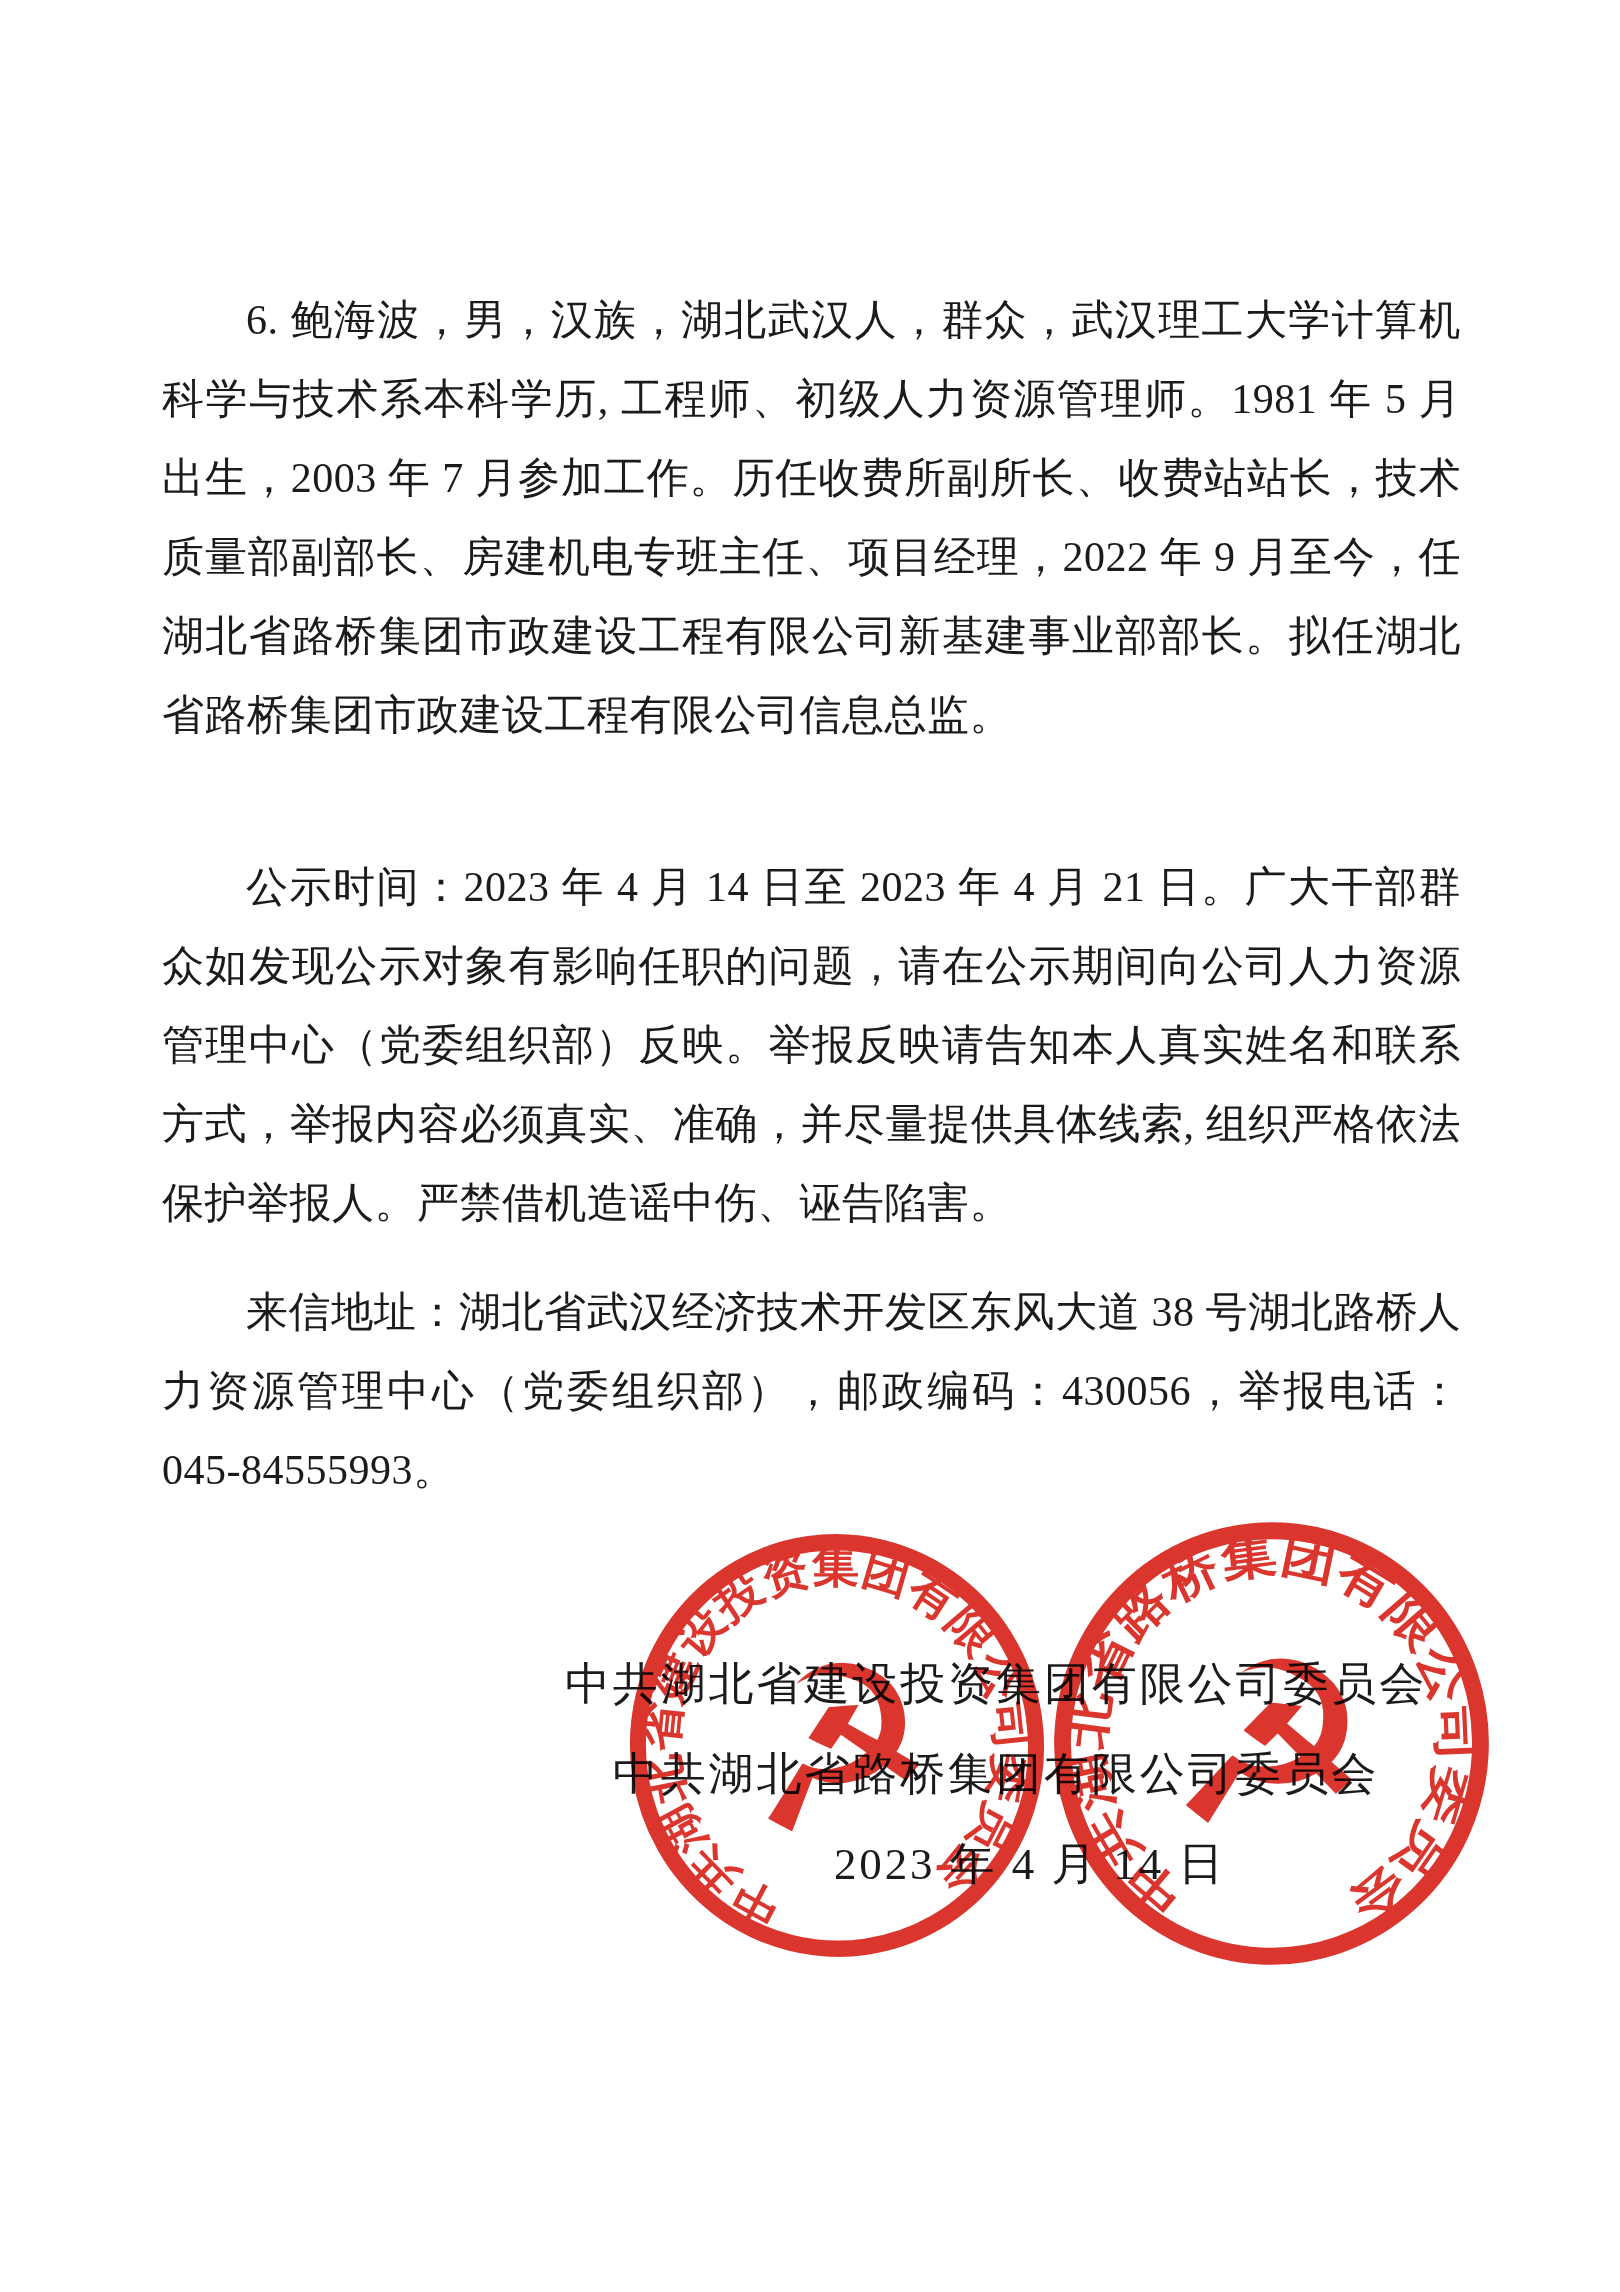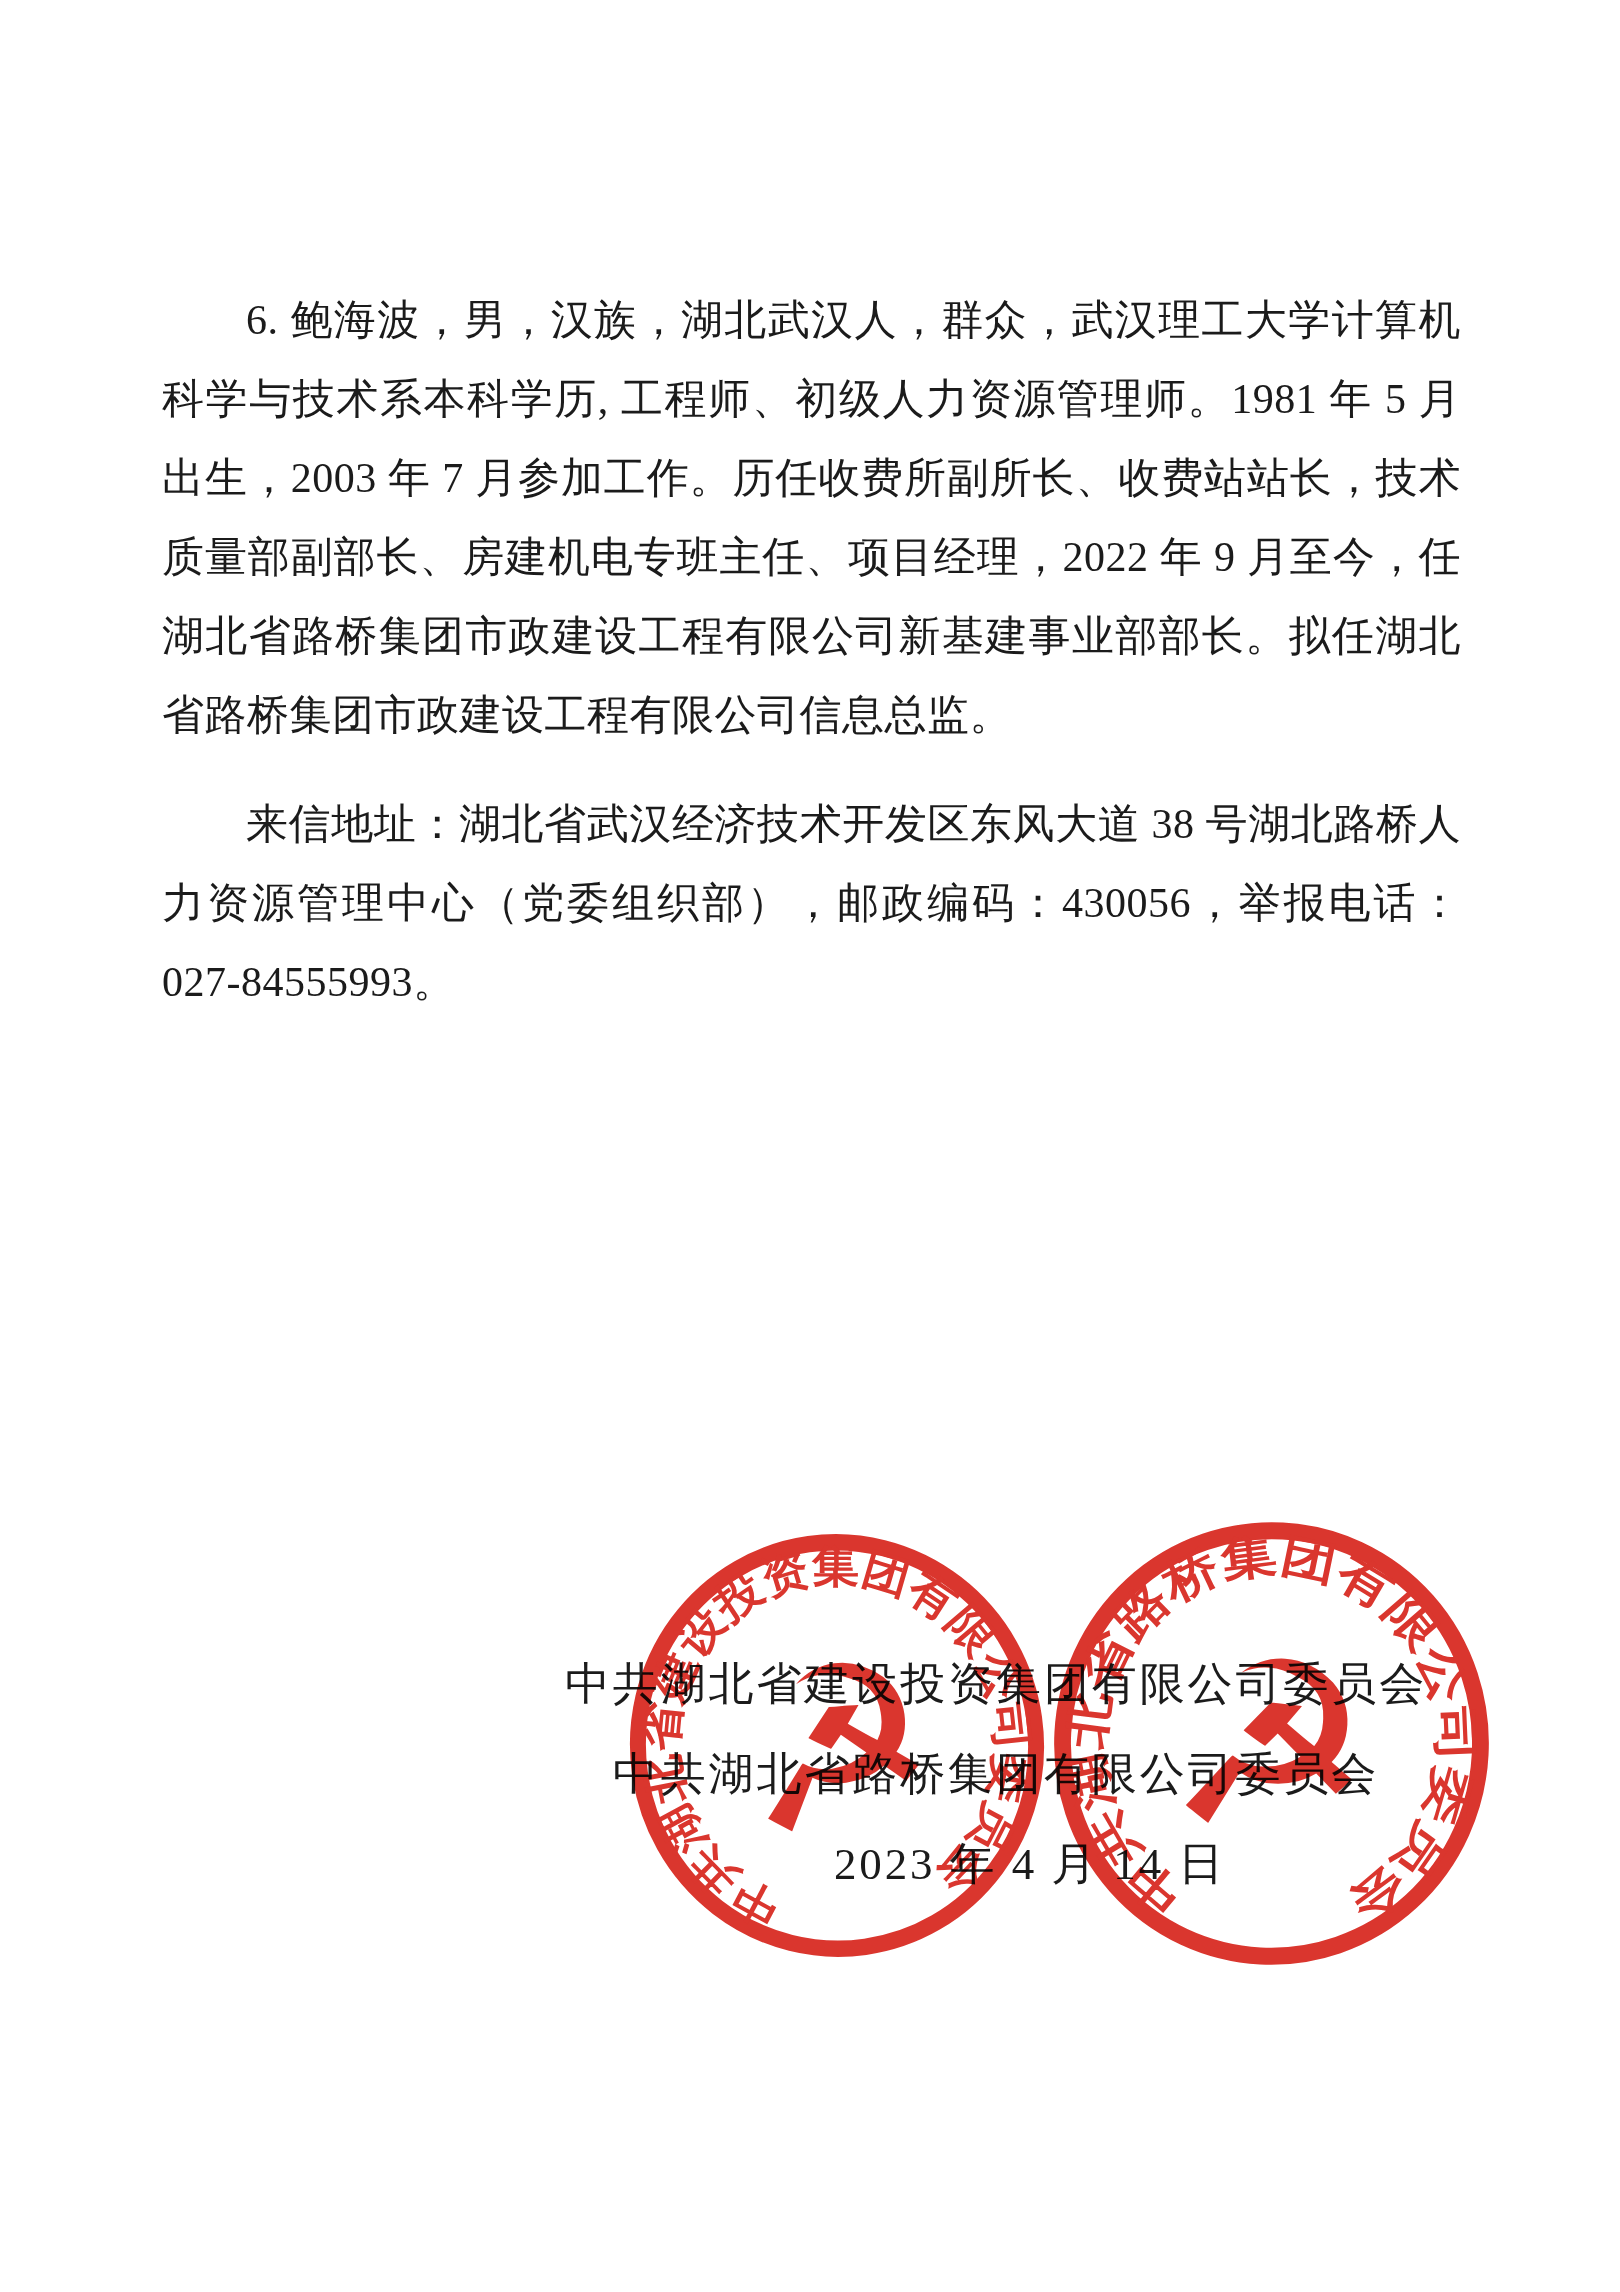--- a/index.html
+++ b/index.html
@@ -64,21 +64,22 @@
     font-size: 215px;
   }
 </style>
 </head>
 <body>
 
 <div class="page">
 
   <div class="body-text">
     <p>6. 鲍海波，男，汉族，湖北武汉人，群众，武汉理工大学计算机科学与技术系本科学历, 工程师、初级人力资源管理师。1981 年 5 月出生，2003 年 7 月参加工作。历任收费所副所长、收费站站长，技术质量部副部长、房建机电专班主任、项目经理，2022 年 9 月至今，任湖北省路桥集团市政建设工程有限公司新基建事业部部长。拟任湖北省路桥集团市政建设工程有限公司信息总监。</p>
-    <p class="para-address">来信地址：湖北省武汉经济技术开发区东风大道 38 号湖北路桥人力资源管理中心（党委组织部），邮政编码：430056，举报电话：027-84555993。</p>
+    <p class="para-notice">公示时间：2023 年 4 月 14 日至 2023 年 4 月 21 日。广大干部群众如发现公示对象有影响任职的问题，请在公示期间向公司人力资源管理中心（党委组织部）反映。举报反映请告知本人真实姓名和联系方式，举报内容必须真实、准确，并尽量提供具体线索, 组织严格依法保护举报人。严禁借机造谣中伤、诬告陷害。</p>
+    <p class="para-address">来信地址：湖北省武汉经济技术开发区东风大道 38 号湖北路桥人力资源管理中心（党委组织部），邮政编码：430056，举报电话：045-84555993。</p>
   </div>
 
   <div class="signature">
     <div class="sig-line">中共湖北省建设投资集团有限公司委员会</div>
     <div class="sig-line">中共湖北省路桥集团有限公司委员会</div>
     <div class="sig-line sig-date">2023 年 4 月 14 日</div>
   </div>
 
   <div class="seal seal-left">
     <svg width="420" height="429" viewBox="0 0 420 420" preserveAspectRatio="none">

